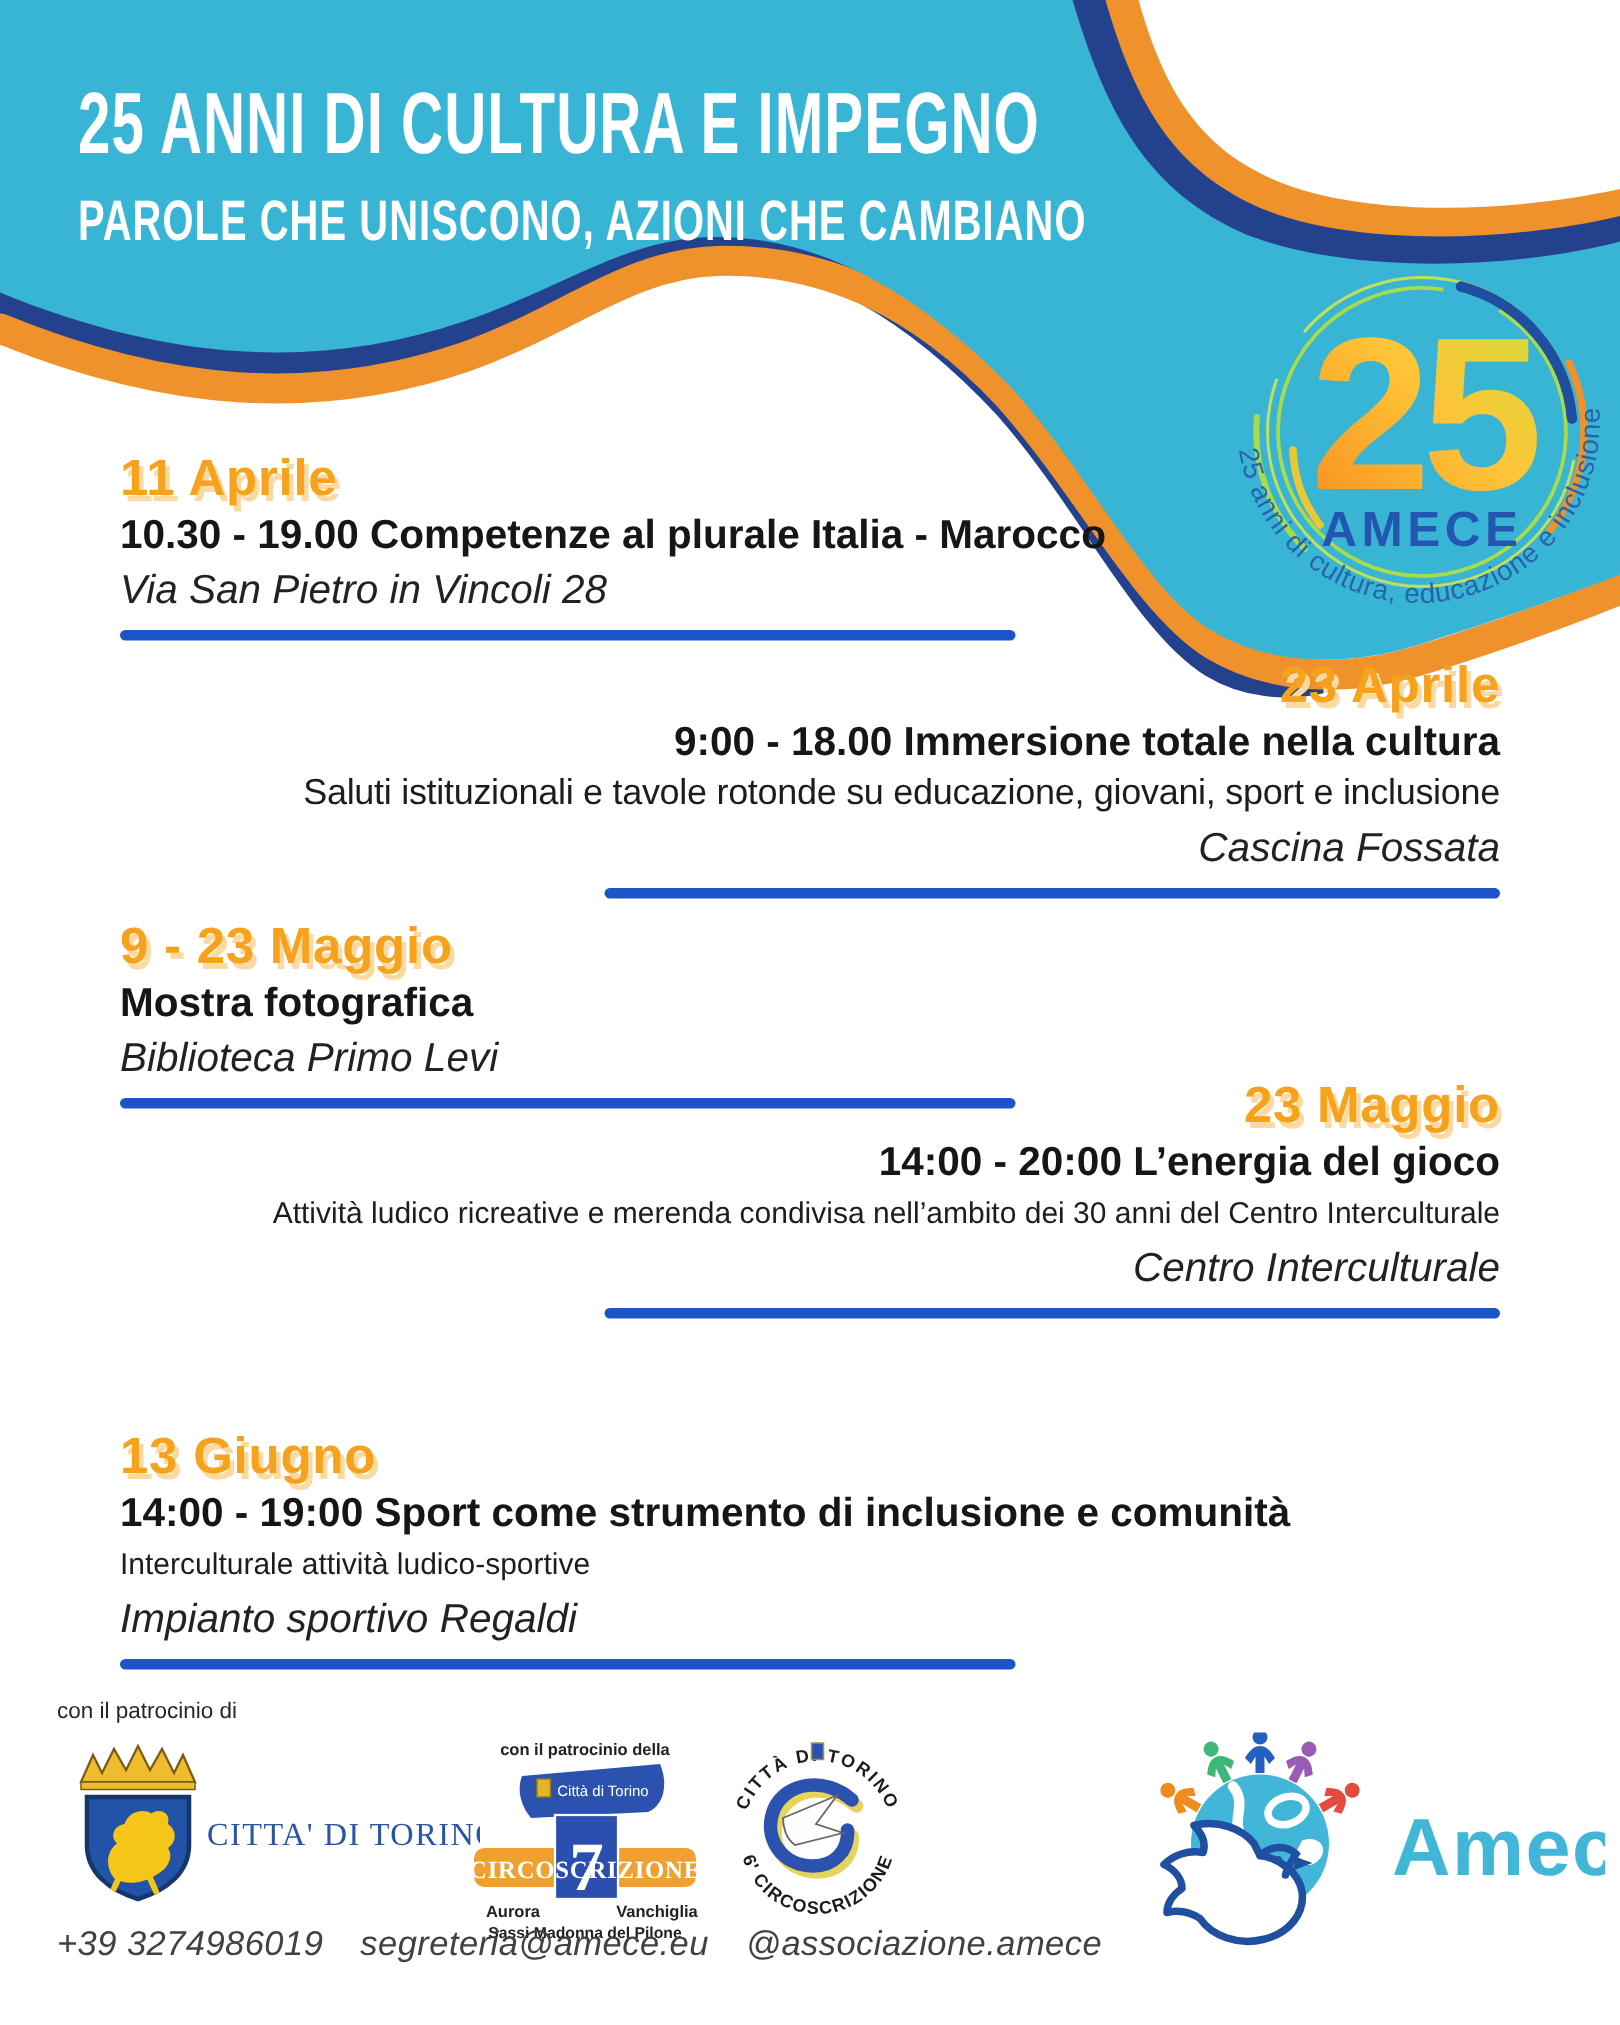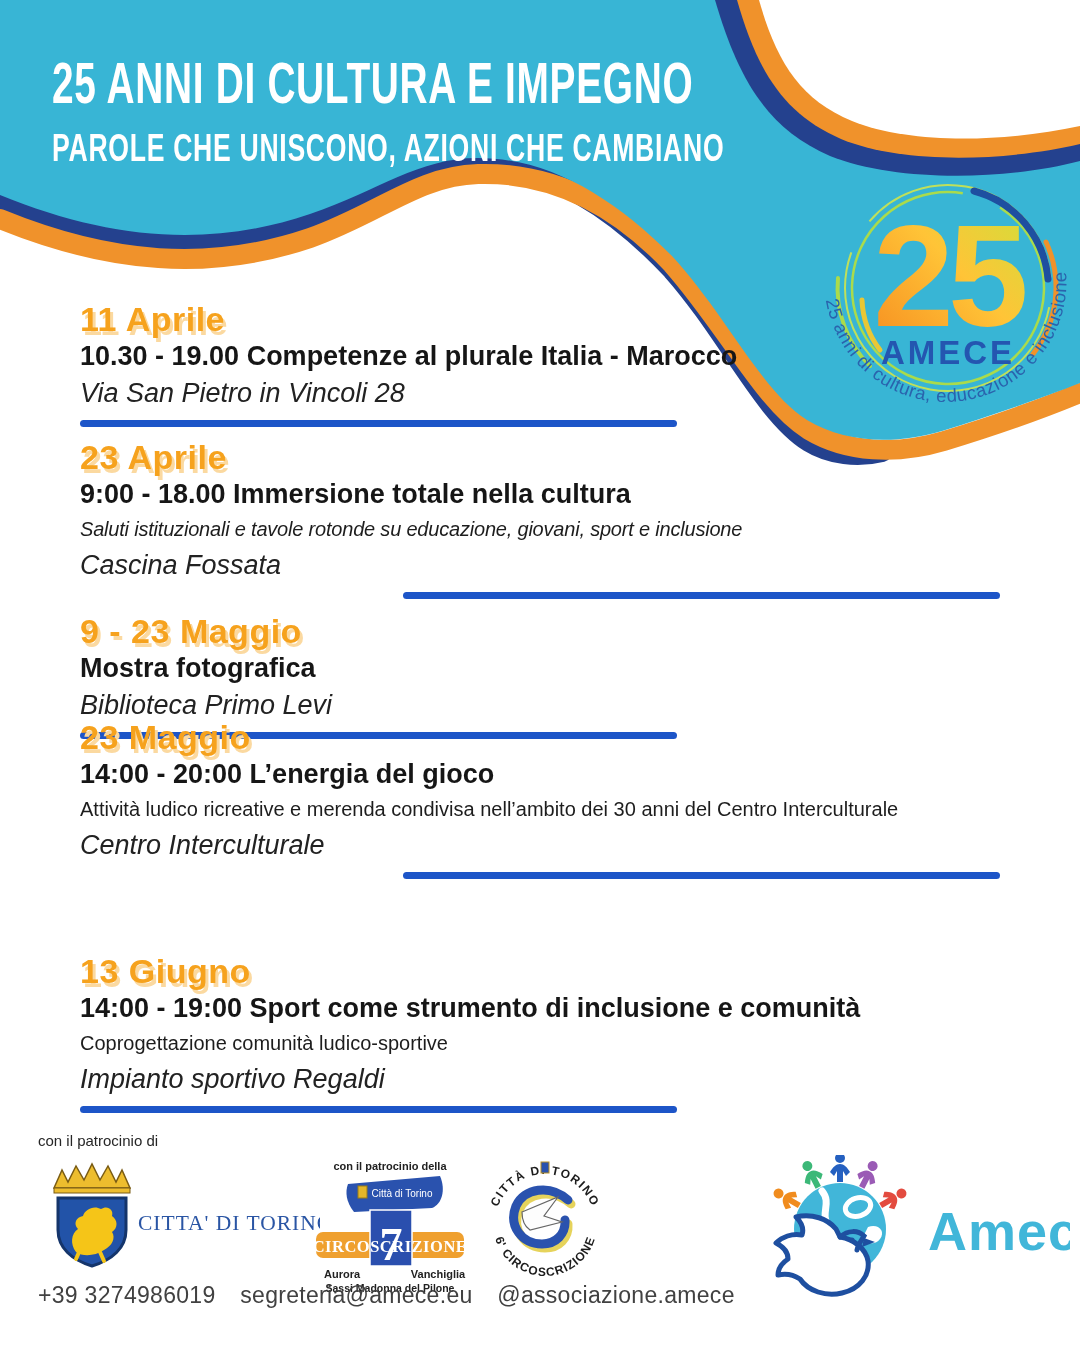--- a/index.html
+++ b/index.html
@@ -16,35 +16,35 @@
     margin:0 auto;
   }
   .header-art{position:absolute;left:0;top:0;width:1080px;height:560px;}
   .title-block{position:absolute;left:40px;top:40px;z-index:3;color:#ffffff;}
   .title-block h1,.title-block h2{margin:12px;padding:0;font-weight:700;}
   .condense{display:inline-block;transform:scaleX(.67);transform-origin:0 50%;
     white-space:nowrap;font-size:58px;letter-spacing:1px;line-height:62px;}
   .condense2{display:inline-block;transform:scaleX(.70);transform-origin:0 50%;
     white-space:nowrap;font-size:38px;letter-spacing:1px;line-height:44px;}
   .event{position:absolute;left:80px;width:920px;z-index:2;}
-  .event.right{}
+  .event.right{text-align:right;}
   .edate{font-size:34px;line-height:38px;font-weight:700;color:var(--date_orange);
     text-shadow:3px 4px 0 var(--date_shadow);letter-spacing:.5px;}
   .etitle{margin-top:2px;font-size:27px;line-height:32px;font-weight:700;color:var(--ink);}
   .edesc{margin-top:4px;font-size:20px;line-height:30px;color:#1d1d1d;}
   .edesc:empty{display:none;}
-  .edesc.nowrap{white-space:nowrap;font-size:20px;letter-spacing:-.2px;font-style:italic;}
+  .edesc.nowrap{white-space:nowrap;font-size:24px;letter-spacing:-.2px;}
   .evenue{margin-top:4px;font-size:27px;line-height:34px;font-style:italic;color:#222;}
   .eline{margin-top:10px;height:7px;width:597px;border-radius:4px;background:var(--line_blue);}
   .event.right .eline{margin-left:auto;}
   .patrocinio{position:absolute;left:38px;top:1132px;font-size:15px;color:#262626;z-index:2;}
   .logo-abs{position:absolute;z-index:2;}
   .contact{position:absolute;left:38px;top:1282px;font-size:23px;color:#414141;
     letter-spacing:.3px;z-index:2;}
-  .contact span{margin-right:18px;}
+  .contact span{margin-right:18px;font-style:italic;}
 </style>
 </head>
 <body>
 
 <div class="poster">
 
   <svg class="header-art" viewBox="0 0 1080 560" aria-hidden="true">
     <defs>
       <linearGradient id="grad25" x1="0" y1="1" x2="1" y2="0">
         <stop offset="0" stop-color="#f68b1f"></stop>
@@ -111,21 +111,21 @@
     <div class="edate">23 Maggio</div>
     <div class="etitle">14:00 - 20:00 L’energia del gioco</div>
     <div class="edesc">Attività ludico ricreative e merenda condivisa nell’ambito dei 30 anni del Centro Interculturale</div>
     <div class="evenue">Centro Interculturale</div>
     <div class="eline"></div>
   </section>
 
   <section class="event" style="top:952px">
     <div class="edate">13 Giugno</div>
     <div class="etitle">14:00 - 19:00 Sport come strumento di inclusione e comunità</div>
-    <div class="edesc">Coprogettazione comunità ludico-sportive</div>
+    <div class="edesc">Interculturale attività ludico-sportive</div>
     <div class="evenue">Impianto sportivo Regaldi</div>
     <div class="eline"></div>
   </section>
 
   <div class="patrocinio">con il patrocinio di</div>
 
   <svg class="logo-abs" style="left:30px;top:1162px" width="290" height="110" viewBox="0 0 290 110">
     <g>
       <path d="M24,26 L32,8 L38,20 L46,4 L54,18 L62,2 L70,18 L78,4 L86,20 L92,8 L100,26 Z" fill="#edbd2e" stroke="#7a5c14" stroke-width="1.5"></path>
       <rect x="24" y="26" width="76" height="5" fill="#edbd2e" stroke="#7a5c14" stroke-width="1"></rect>

